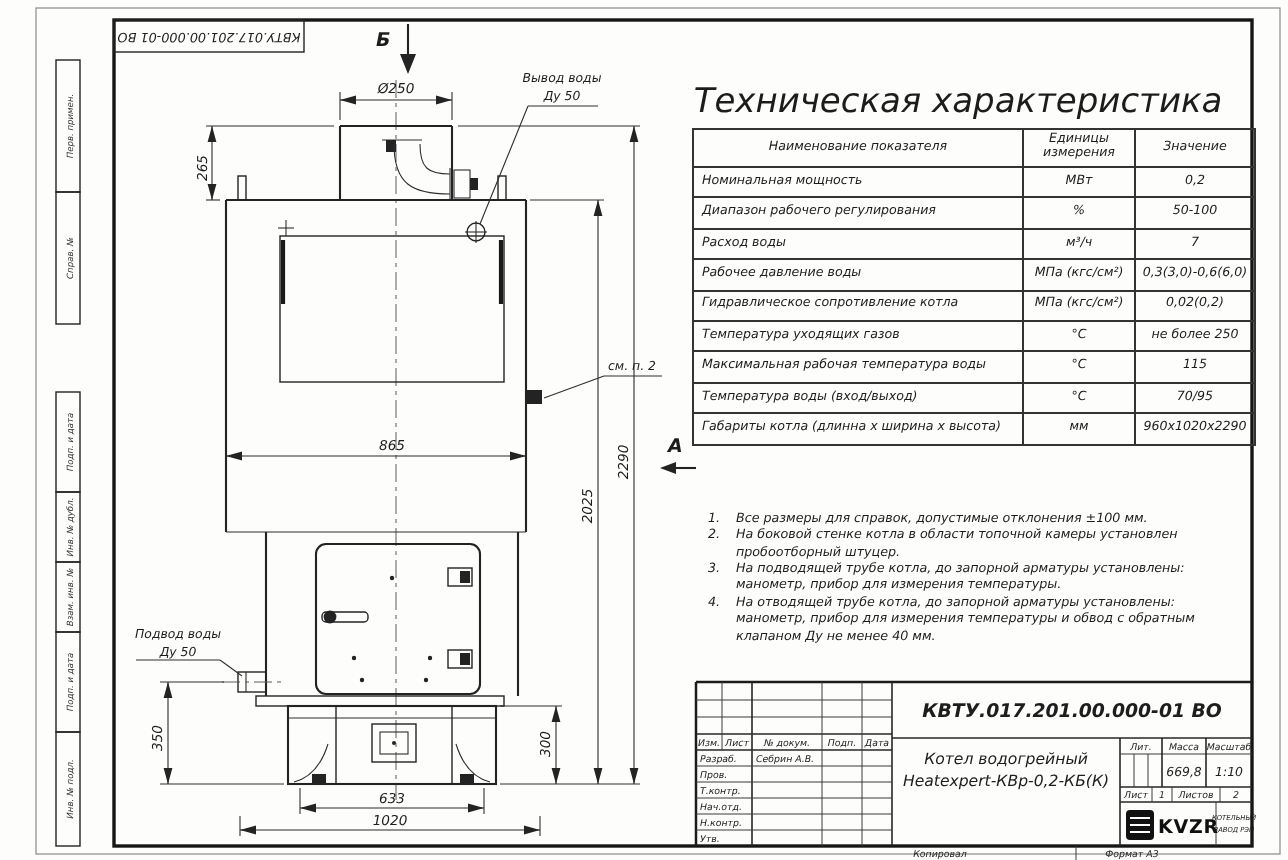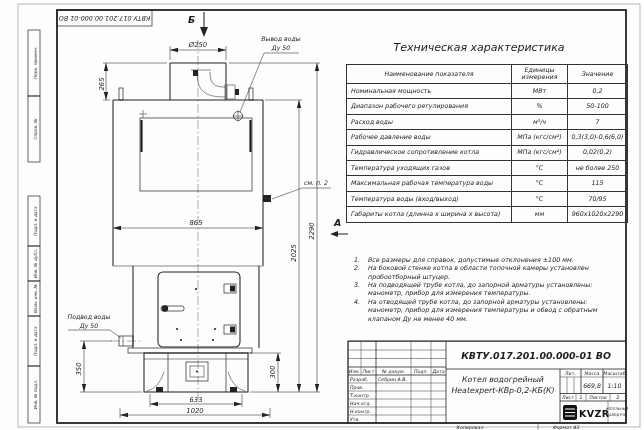--- a/index.html
+++ b/index.html
@@ -23,21 +23,21 @@
   .bold-bar{stroke:#1a1a1a;stroke-width:2.1;fill:none;}
   .dl{stroke:#2b2b2b;stroke-width:.55;fill:none;}
   .cl{stroke:#5a5a5a;stroke-width:.5;fill:none;stroke-dasharray:9 2.5 2 2.5;}
   .fd{fill:#232323;stroke:none;}
   .frame{stroke:#161616;stroke-width:1.7;fill:none;}
   .frame-thin{stroke:#8a8a8a;stroke-width:.6;fill:none;}
   .tb1{stroke:#1c1c1c;stroke-width:1.25;fill:none;}
   .tb2{stroke:#262626;stroke-width:.8;fill:none;}
   .tb3{stroke:#3a3a3a;stroke-width:.5;fill:none;}
   .overlay{position:absolute;font-style:italic;}
-  #spec-title{left:346px;top:41px;width:266px;text-align:center;font-size:11px;}
+  #spec-title{left:346px;top:41px;width:266px;text-align:center;font-size:17px;}
   #spec-table{left:346px;top:64px;width:266px;}
   #spec-table table{width:100%;border-collapse:collapse;table-layout:fixed;border:1.4px solid #2a2a2a;}
   #spec-table td,#spec-table th{border:0.8px solid #333;font-weight:normal;font-size:6.3px;line-height:1.08;padding:0 2px;height:14.4px;text-align:center;overflow:hidden;}
   #spec-table th{height:18px;}
   #spec-table td.nm{text-align:left;padding-left:4px;}
   #spec-table td.vl{white-space:nowrap;padding:0 1px;}
   #notes{left:351px;top:256px;width:263px;font-size:6.35px;line-height:1.32;}
   .note{display:flex;}
   .note .n{flex:none;width:14px;padding-left:3px;}
   .note .t{flex:1;}

